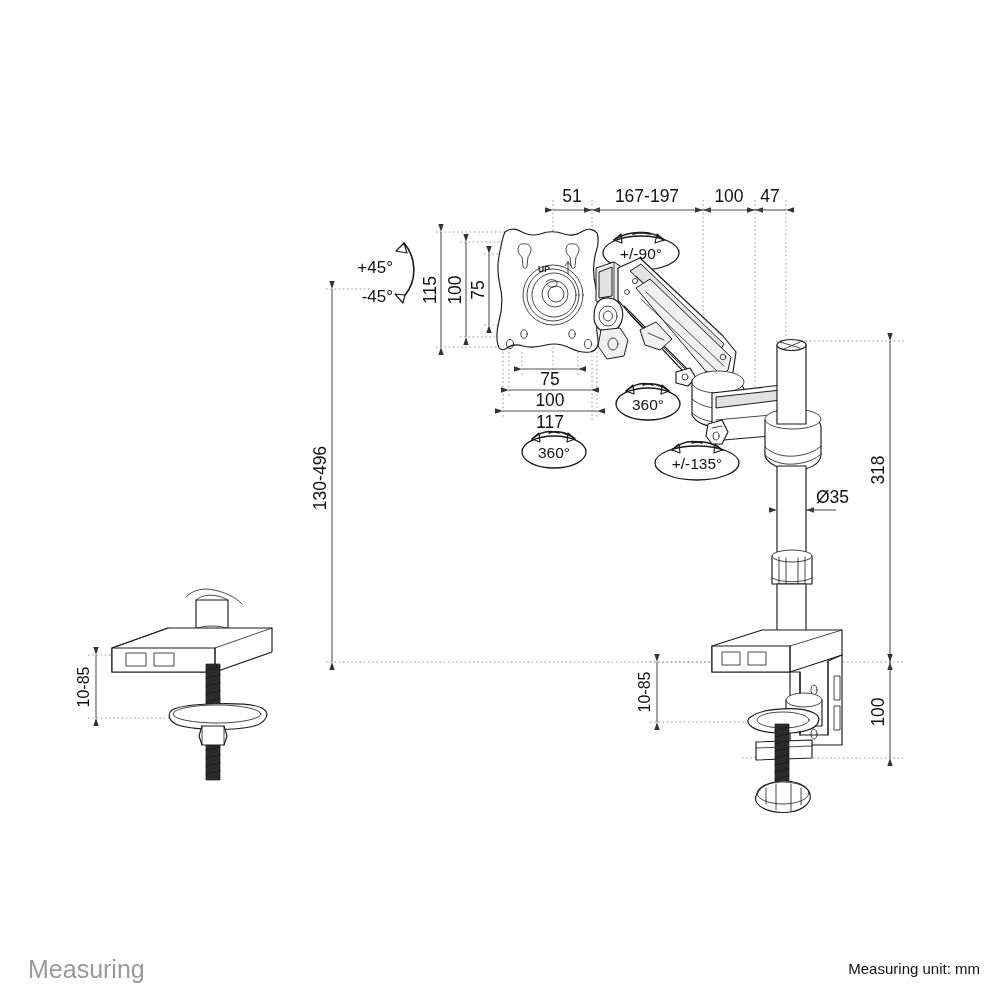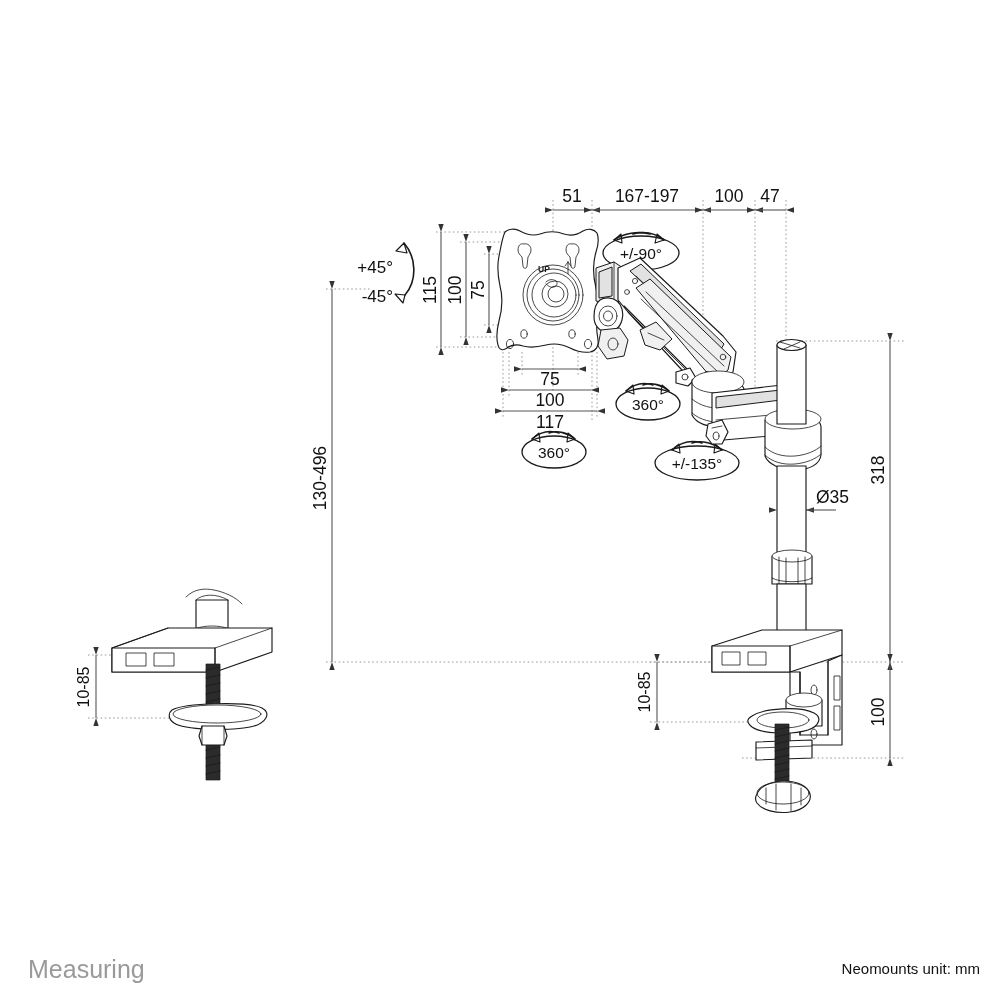--- a/index.html
+++ b/index.html
@@ -424,15 +424,15 @@
       <path class="fillw" d="M172,710 C184,703 248,701 262,708 C272,713 266,724 250,727 C230,731 184,730 174,723 C168,719 168,713 172,710 Z"></path>
       <ellipse class="ln-t" cx="217" cy="714" rx="44" ry="9"></ellipse>
 
       <path class="fillw" d="M202,726 L224,726 L227,736 L224,745 L202,745 L199,736 Z"></path>
       <path class="ln-t" d="M202,726 L202,745 M224,726 L224,745"></path>
     </g>
 
   </svg>
 
   <div class="footer-logo">Measuring</div>
-  <div class="footer-unit">Neomounts unit: mm</div>
+  <div class="footer-unit">Measuring unit: mm</div>
 
 </div>
 
 </body></html>

